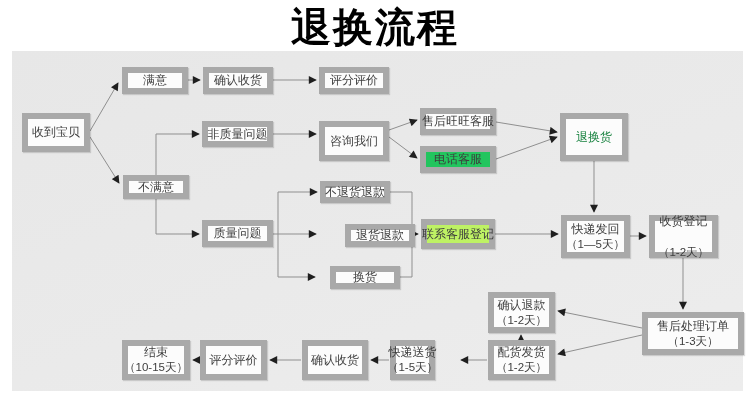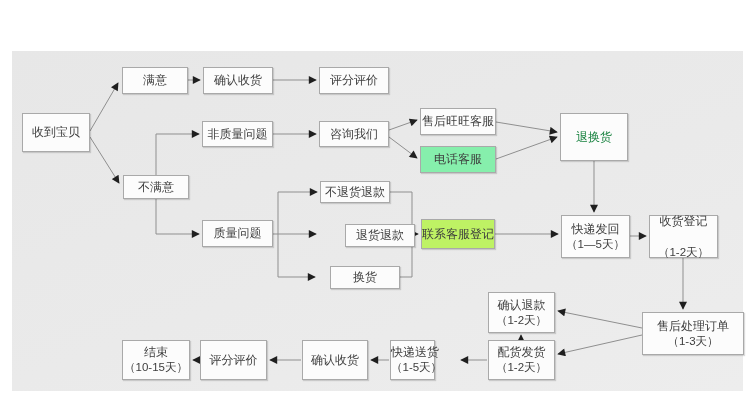--- a/index.html
+++ b/index.html
@@ -12,32 +12,33 @@
     position:absolute; top:0; left:0; width:750px; text-align:center;
     font-size:40px; font-weight:bold; color:#000; letter-spacing:2px;
     font-family:"Liberation Sans","DejaVu Sans",sans-serif;
   }
   #panel {
     position:absolute; left:12px; top:51px; width:731px; height:340px;
     background:linear-gradient(160deg,#e7e7e7 0%,#eaeaea 55%,#ededed 100%);
   }
   #edge-layer { position:absolute; left:0; top:0; width:750px; height:419px; pointer-events:none; }
   .flow-node {
-    position:absolute; display:flex; flex-direction:column; 
-    justify-content:center; background:#fcfcfc; border:1px solid #ef4444;
+    position:absolute; display:flex; flex-direction:column; align-items:center;
+    justify-content:center; background:#fcfcfc; border:6px solid #ef4444;
     box-shadow:1px 1px 1px rgba(0,0,0,0.14);
     color:#3d3d3d; font-size:12px; line-height:1.25; white-space:nowrap;
     text-align:center;
   }
   .flow-node .sub { font-size:11.5px; color:#3d3d3d; }
 </style>
 </head>
 <body>
 
 <div id="canvas">
+  <h1 id="page-title">退换流程</h1>
   <div id="panel"></div>
   <svg id="edge-layer" viewBox="0 0 750 419" xmlns="http://www.w3.org/2000/svg">
     <defs>
       <marker id="arrowhead" viewBox="0 0 10 10" refX="9" refY="5" markerWidth="9" markerHeight="8" orient="auto-start-reverse">
         <path d="M0,0 L10,5 L0,10 z" fill="#1f1f1f"></path>
       </marker>
     </defs>
     <g id="edges" fill="none">
         <polyline points="90,131 118,83" stroke="#8f8f8f" stroke-width="1" fill="none" marker-end="url(#arrowhead)"></polyline>
         <polyline points="90,137 119,183" stroke="#8f8f8f" stroke-width="1" fill="none" marker-end="url(#arrowhead)"></polyline>
@@ -77,27 +78,27 @@
       </div>
       <div class="flow-node" style="left: 203px; top: 67px; width: 70px; height: 27px; background: rgb(252, 252, 252); border-color: rgb(169, 169, 169); color: rgb(61, 61, 61);">
         <span>确认收货</span>
       </div>
       <div class="flow-node" style="left: 319px; top: 67px; width: 70px; height: 27px; background: rgb(252, 252, 252); border-color: rgb(169, 169, 169); color: rgb(61, 61, 61);">
         <span>评分评价</span>
       </div>
       <div class="flow-node" style="left: 202px; top: 121px; width: 71px; height: 26px; background: rgb(252, 252, 252); border-color: rgb(169, 169, 169); color: rgb(61, 61, 61);">
         <span>非质量问题</span>
       </div>
-      <div class="flow-node" style="left: 319px; top: 121px; width: 70px; height: 26px; background: rgb(252, 252, 252); border-color: rgb(169, 169, 169); color: rgb(61, 61, 61);">
+      <div class="flow-node" style="left: 319px; top: 121px; width: 70px; height: 40px; background: rgb(252, 252, 252); border-color: rgb(169, 169, 169); color: rgb(61, 61, 61);">
         <span>咨询我们</span>
       </div>
       <div class="flow-node" style="left: 420px; top: 108px; width: 76px; height: 27px; background: rgb(252, 252, 252); border-color: rgb(169, 169, 169); color: rgb(61, 61, 61);">
         <span>售后旺旺客服</span>
       </div>
-      <div class="flow-node" style="left: 420px; top: 146px; width: 76px; height: 27px; background: #86efac; border-color: rgb(169, 169, 169); color: rgb(61, 61, 61);">
+      <div class="flow-node" style="left: 420px; top: 146px; width: 76px; height: 27px; background: #22c55e; border-color: rgb(169, 169, 169); color: rgb(61, 61, 61);">
         <span>电话客服</span>
       </div>
       <div class="flow-node" style="left: 560px; top: 113px; width: 68px; height: 48px; background: rgb(252, 252, 252); border-color: rgb(169, 169, 169); color: #15803d;">
         <span>退换货</span>
       </div>
       <div class="flow-node" style="left: 123px; top: 175px; width: 66px; height: 24px; background: rgb(252, 252, 252); border-color: rgb(169, 169, 169); color: rgb(61, 61, 61);">
         <span>不满意</span>
       </div>
       <div class="flow-node" style="left: 320px; top: 181px; width: 70px; height: 22px; background: rgb(252, 252, 252); border-color: rgb(169, 169, 169); color: rgb(61, 61, 61);">
         <span>不退货退款</span>

